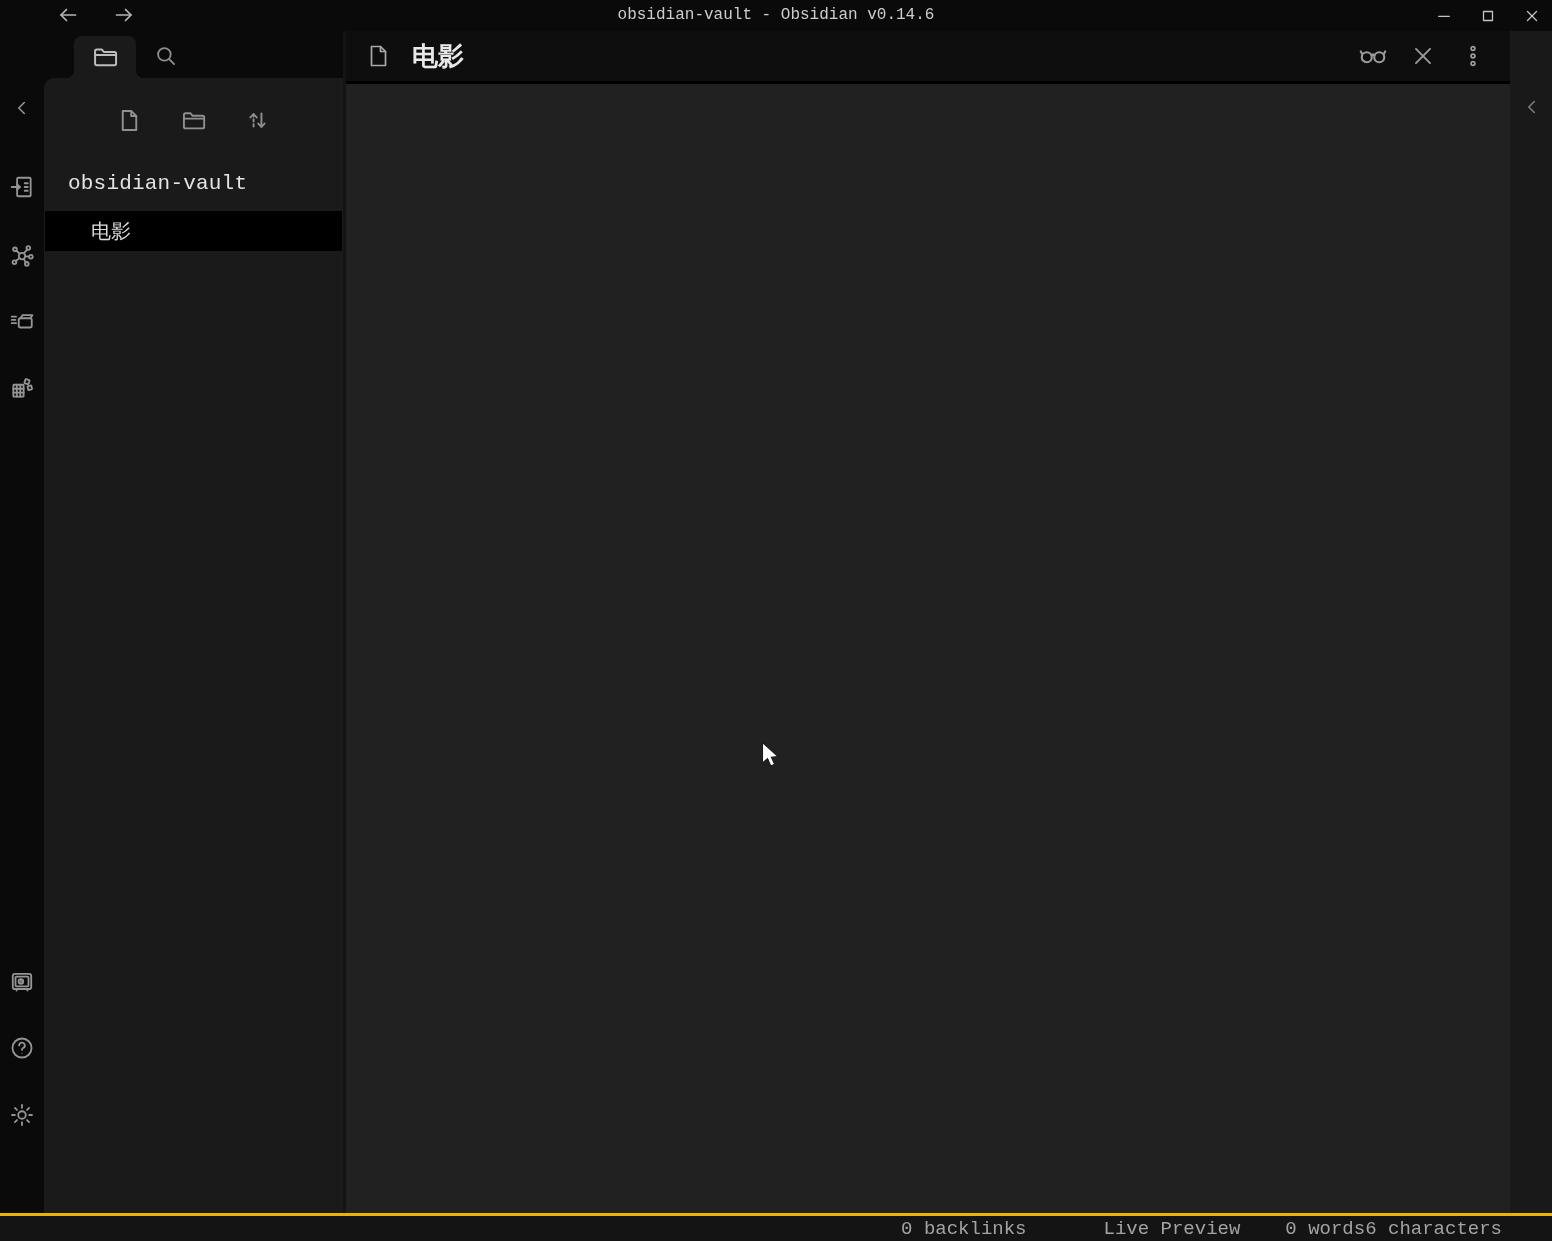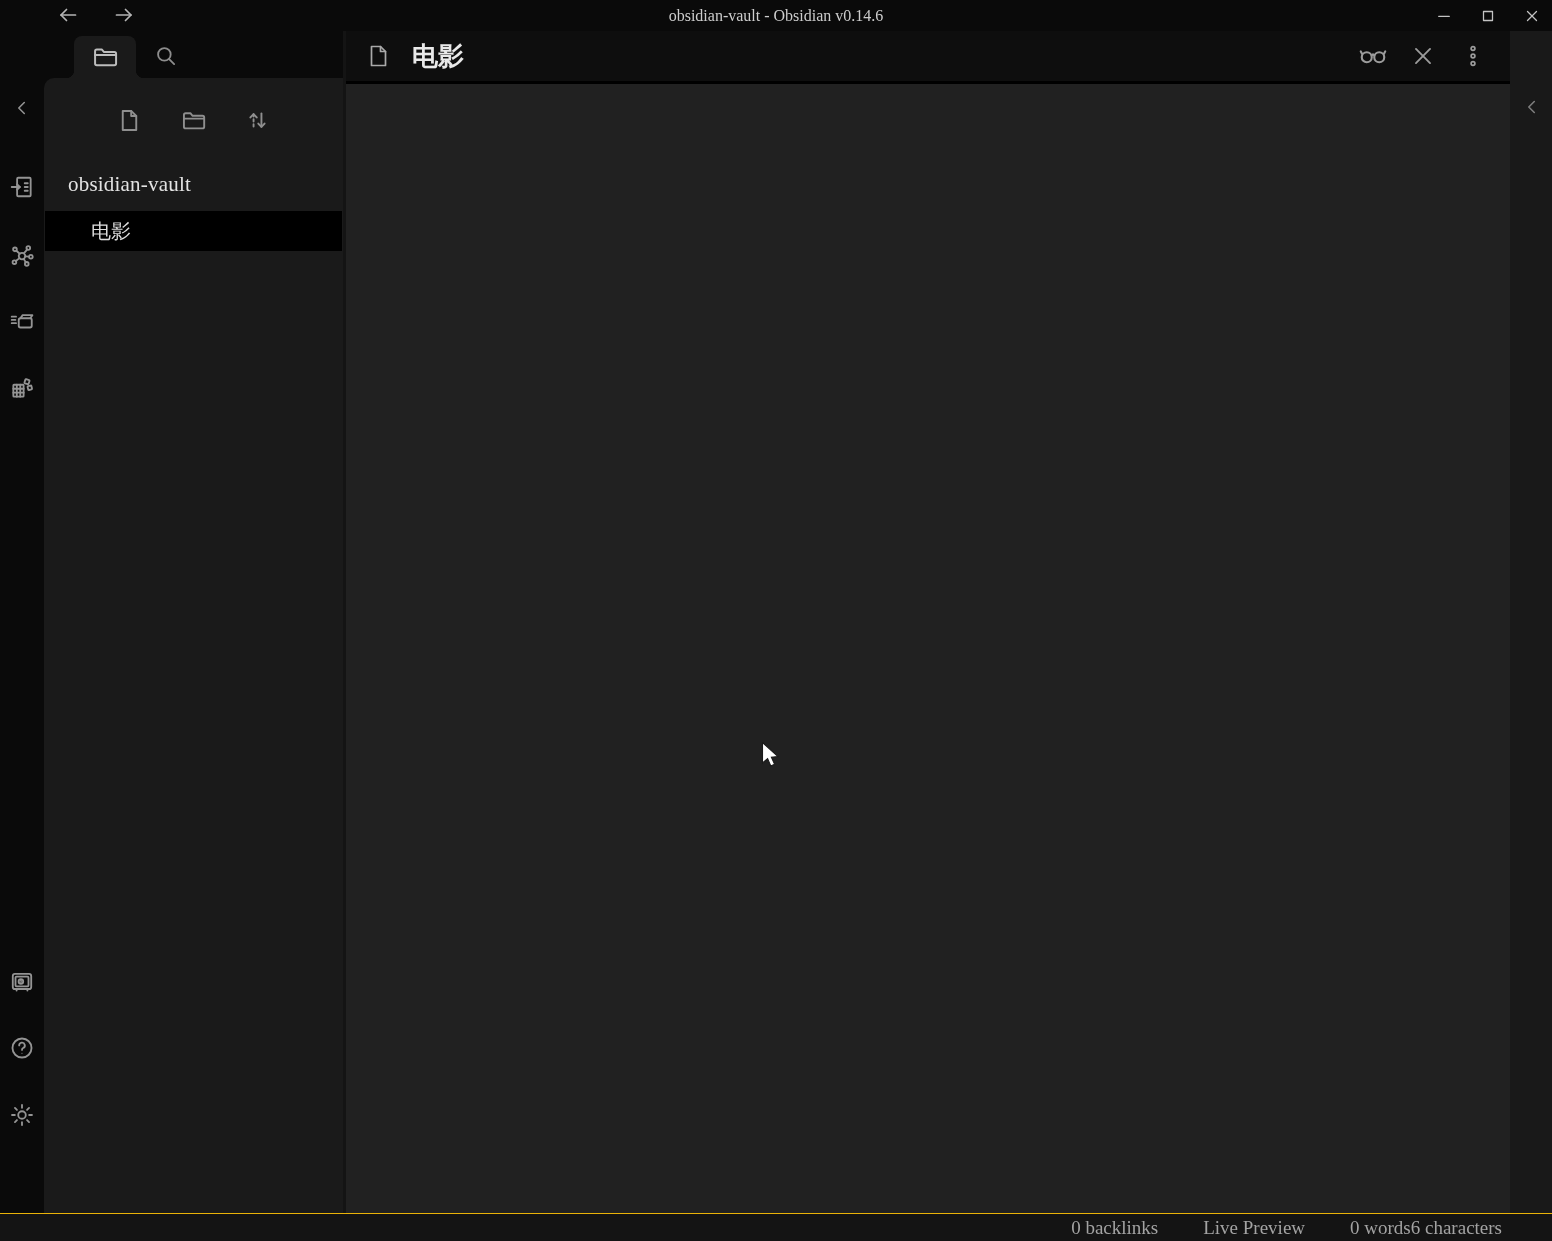--- a/index.html
+++ b/index.html
@@ -1,19 +1,19 @@
 <!DOCTYPE html>
 <html><head>
 <meta charset="utf-8">
 <style>
   * { margin:0; padding:0; box-sizing:border-box; }
   html,body { background:#000; }
   .window {
     position:relative; width:1552px; height:1241px; overflow:hidden;
-    background:#0a0a0a; font-family:Liberation Serif, serif;
+    background:#0a0a0a; font-family:Liberation Mono, monospace;
     box-shadow: inset 2px 0 0 #343434;
   }
   .icon { display:flex; align-items:center; justify-content:center; }
   .icon svg { display:block; }
   svg { fill:none; stroke:currentColor; stroke-width:1.7; stroke-linecap:round; stroke-linejoin:round; }
 
   
   .titlebar { position:absolute; left:0; top:0; right:0; height:31px; background:#0a0a0a; }
   .tb-btn { position:absolute; top:1px; width:28px; height:28px; color:#b5b5b5; display:flex; align-items:center; justify-content:center; cursor:default; }
   .tb-back { left:54px; }
@@ -54,25 +54,25 @@
   .vh-actions { margin-left:auto; margin-right:22px; display:flex; gap:19px; color:#9c9c9c; }
   .vh-actions .icon { width:31px; height:31px; }
   .editor { position:absolute; left:0; top:56px; right:0; bottom:0; background:#212121; }
 
   
   .right-strip { position:absolute; left:1510px; right:0; top:31px; bottom:28px; background:#191919; }
   .right-toggle { position:absolute; left:4px; top:58px; width:36px; height:36px; color:#7e7e7e; display:flex; align-items:center; justify-content:center; }
 
   
   .statusbar { position:absolute; left:0; right:0; bottom:0; height:28px; background:#141414;
-    border-top:1px solid #eab308; display:flex; align-items:center; justify-content:flex-end;
+    border-top:3px solid #eab308; display:flex; align-items:center; justify-content:flex-end;
     color:#a3a3a3; font-size:19px; }
   .sb-item { white-space:nowrap; }
   .sb-backlinks { margin-right:45px; }
-  .sb-mode { margin-right:45px; }
+  .sb-mode { margin-right:45px;margin-left:32px; }
   .sb-words { }
   .sb-chars { margin-right:50px; }
 
   
   .cursor { position:absolute; left:761px; top:742px; z-index:50; pointer-events:none; }
 </style>
 </head>
 <body>
 
 <div class="window">

